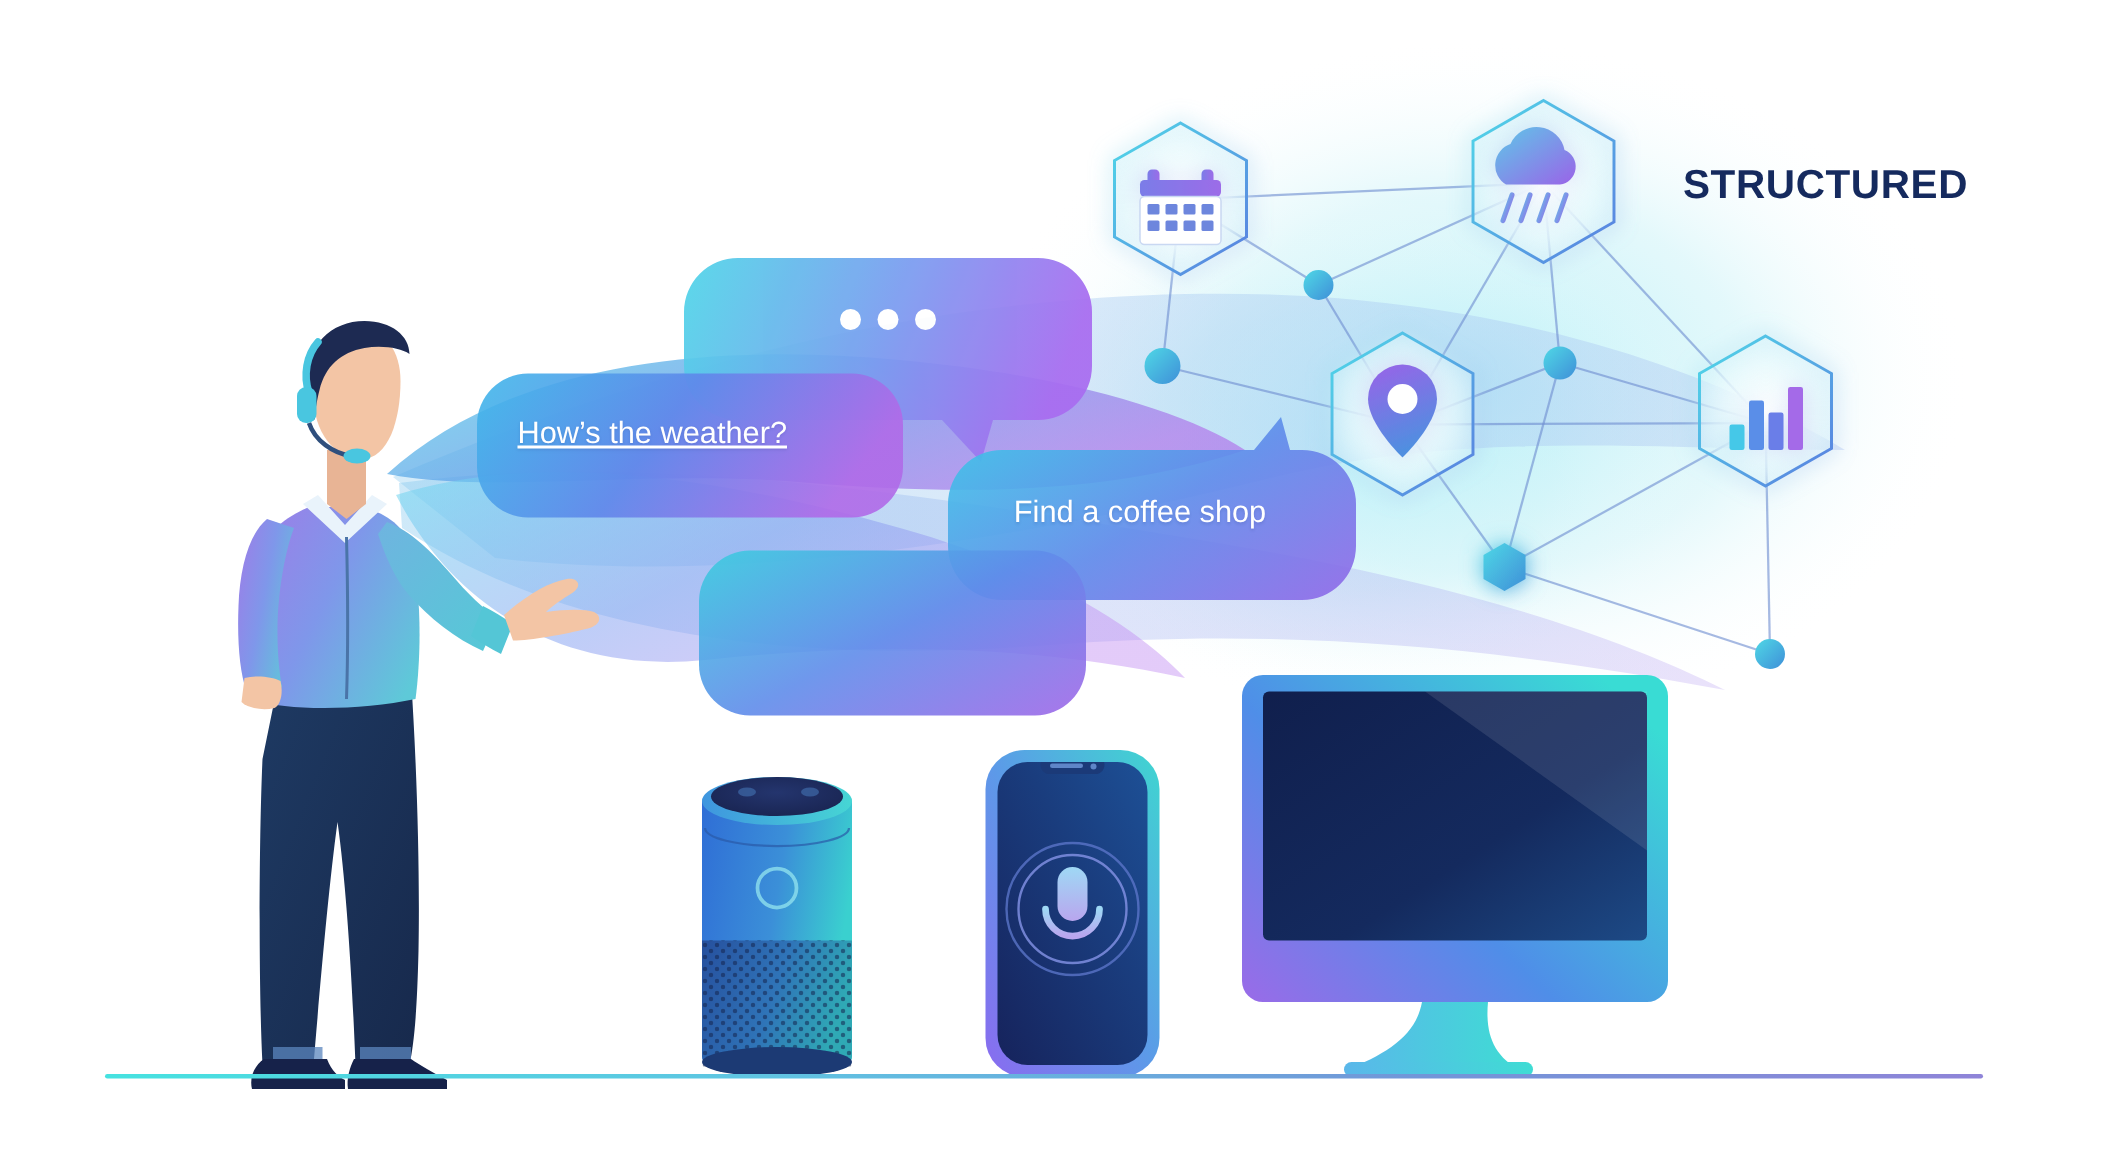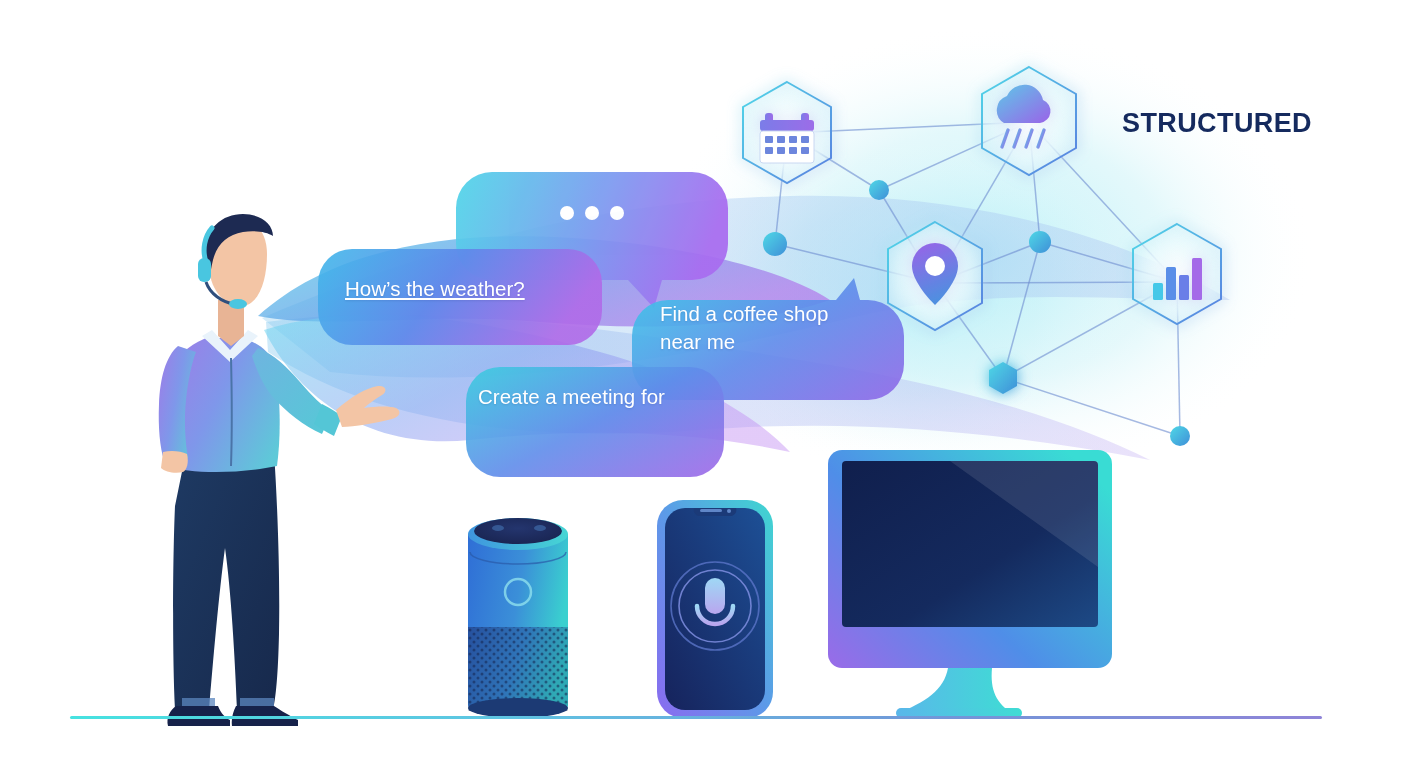--- a/index.html
+++ b/index.html
@@ -7,21 +7,21 @@
        font-family:"Liberation Sans","DejaVu Sans",sans-serif;}
   #stage{position:relative;width:1408px;height:768px;background:#ffffff;overflow:hidden;}
   #stage svg.layer{position:absolute;left:0;top:0;width:1408px;height:768px;}
   .htxt{position:absolute;}
   #title{left:1122px;top:108px;width:260px;color:#152a5e;font-weight:bold;
          font-size:27px;line-height:31px;letter-spacing:.4px;}
   .bubtxt{position:absolute;color:#ffffff;font-size:20.5px;line-height:26px;
           font-weight:500;text-shadow:0 1px 2px rgba(40,60,130,.18);}
   #t-weather{left:345px;top:276px;text-decoration:underline;}
   #t-meeting{left:478px;top:383px;line-height:27px;}
-  #t-coffee{left:660px;top:300px;width:200px;line-height:28px;}
+  #t-coffee{left:660px;top:328px;text-align:center;width:200px;line-height:28px;}
 </style>
 </head>
 <body>
 
 <div id="stage">
 
 <svg class="layer" viewBox="0 0 1408 768">
   <defs>
     <radialGradient id="glowNet" cx="50%" cy="50%" r="50%">
       <stop offset="0%" stop-color="#b6f0f8" stop-opacity=".95"></stop>
@@ -393,20 +393,18 @@
 </svg>
 
 <div id="title" class="htxt">
   <div>STRUCTURED</div>
 </div>
 
 <div id="t-weather" class="bubtxt">How’s the weather?</div>
 
 <div id="t-coffee" class="bubtxt">
   <div>Find a coffee shop</div>
-  <div>near me</div>
 </div>
 
 <div id="t-meeting" class="bubtxt">
-  <div>Create a meeting for</div>
 </div>
 
 </div>
 
 </body></html>

